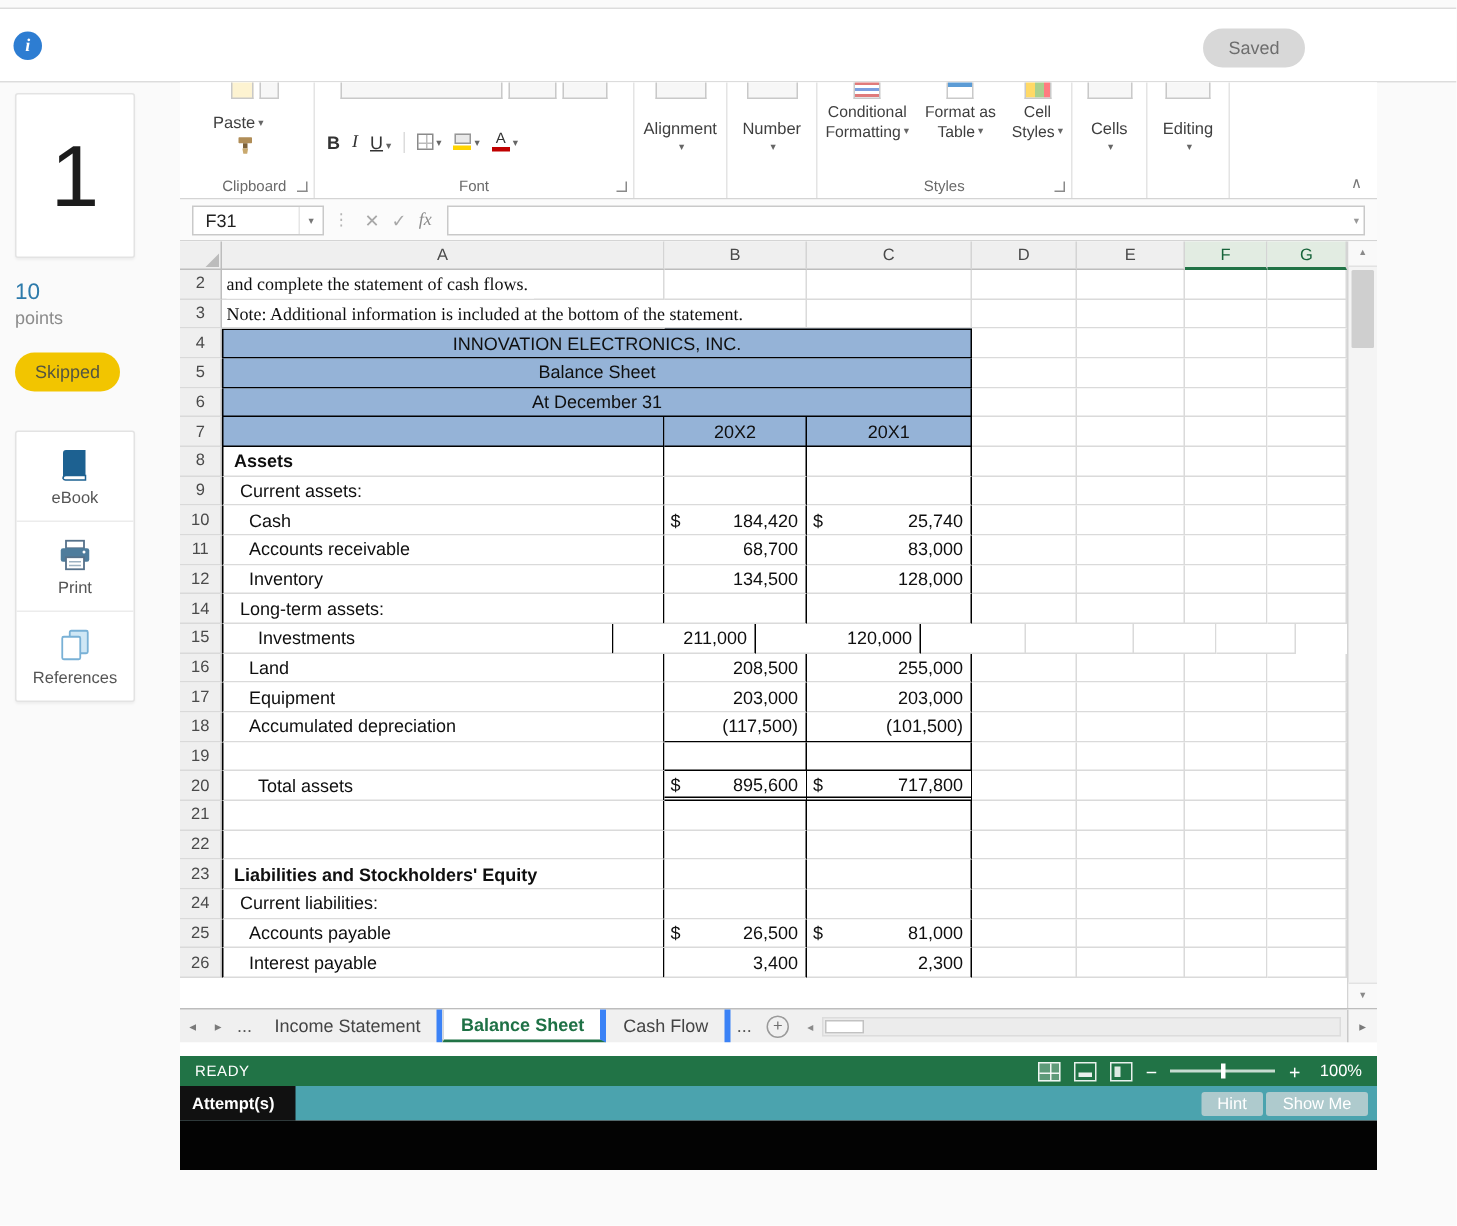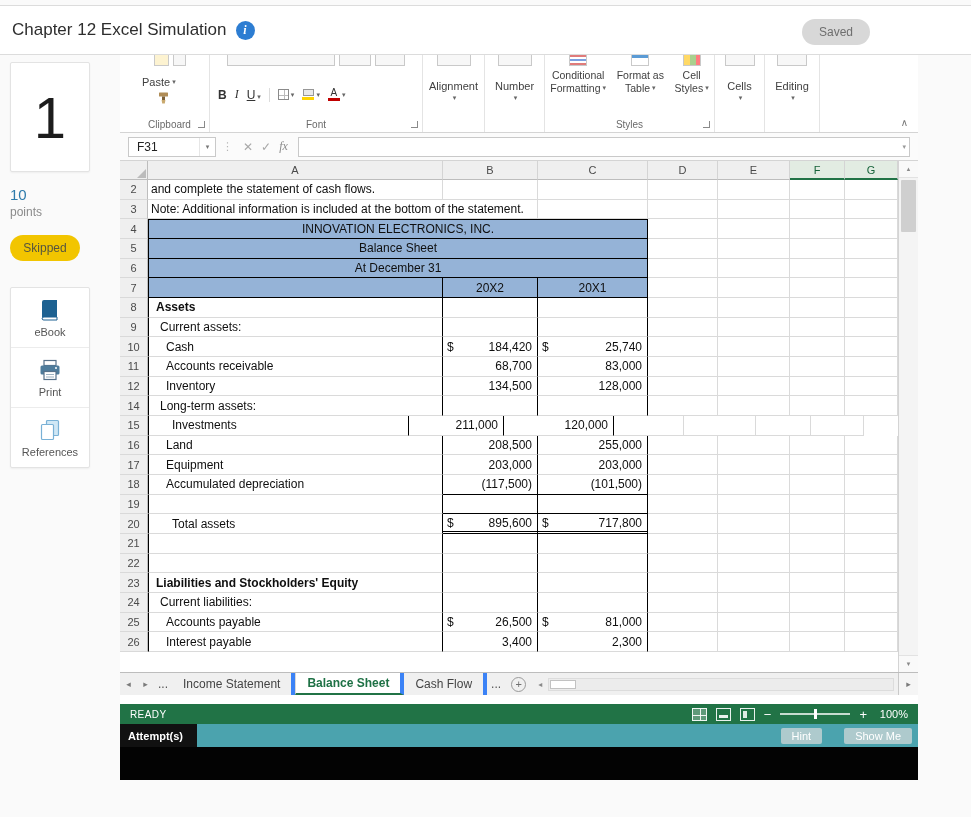--- a/index.html
+++ b/index.html
@@ -77,21 +77,21 @@
 
 .grid{position:absolute;top:106px;left:0;width:798px;height:511px;background:#fff;font-size:12px;}
 .col-headers{display:flex;height:19px;}
 .corner{width:28px;height:19px;background:#efefef;border-right:1px solid #bdbdbd;border-bottom:1px solid #bdbdbd;position:relative;cursor:pointer;}
 .corner:after{content:'';position:absolute;right:1px;bottom:1px;border-left:9px solid transparent;border-bottom:9px solid #bcbcbc;}
 .colh{height:19px;background:#efefef;border-right:1px solid #d4d4d4;border-bottom:1px solid #bdbdbd;display:flex;align-items:center;justify-content:center;font-size:11px;color:#4a4a4a;cursor:pointer;}
 .colh.hl{background:#e2ece2;color:#17633a;border-bottom:2px solid #217346;}
 .grow{display:flex;height:19.68px;}
 .rn{width:28px;background:#efefef;border-right:1px solid #bdbdbd;border-bottom:1px solid #d9d9d9;display:flex;align-items:center;justify-content:center;font-size:11px;color:#4a4a4a;cursor:pointer;}
 .cell{border-right:1px solid #dadada;border-bottom:1px solid #dadada;display:flex;align-items:center;color:#0f0f0f;overflow:hidden;background:#fff;cursor:cell;}
-.spillcell{overflow:visible;position:relative;}
+.spillcell{overflow:visible;position:relative;font-family:Liberation Serif, serif;}
 .spill{position:absolute;left:3px;top:0;height:100%;display:flex;align-items:center;white-space:nowrap;background:#fff;padding-right:4px;z-index:3;}
 .blue{background:#95B3D7;}
 .merged{justify-content:center;border-left:1px solid #000;border-right:1px solid #000;border-bottom:1px solid #000;}
 .btop{border-top:1px solid #000;}
 .ba{border-left:1px solid #000;border-right:1px solid #000;border-bottom:1px solid #000;}
 .bc{justify-content:center;border-right:1px solid #000;border-bottom:1px solid #000;}
 .ta{border-left:1px solid #000;border-right:1px solid #000;}
 .tb,.tc{border-right:1px solid #000;}
 .bold{font-weight:700;}
 .num{justify-content:flex-end;padding-right:5px;}
@@ -128,29 +128,28 @@
 .vicon.v2:after{content:'';position:absolute;left:2px;right:2px;bottom:2px;height:3px;background:rgba(255,255,255,.9);}
 .vicon.v3:after{content: '';position:absolute;left:2px;top:2px;bottom:2px;width:4px;background:rgba(255,255,255,.85);}
 .zoomctl{font-size:13px;cursor:pointer;}
 .zoom-track{width:70px;height:2px;background:rgba(255,255,255,.75);position:relative;cursor:pointer;}
 .zoom-thumb{position:absolute;left:34px;top:-4px;width:3px;height:10px;background:#fff;}
 .zoom-pct{font-size:11px;min-width:32px;text-align:right;cursor:pointer;}
 
 
 .attempts{position:absolute;top:669px;left:0;width:798px;height:23px;background:#4BA3AE;display:flex;align-items:center;}
 .att-label{height:100%;background:#111;color:#fff;font-size:11px;font-weight:700;display:flex;align-items:center;padding:0 14px 0 8px;}
-.att-btns{margin-left:auto;display:flex;gap:22px;margin-right:6px;}
+.att-btns{margin-left:auto;display:flex;gap:2px;margin-right:6px;}
 .att-btn{background:#aecacd;border:none;color:#fff;font-size:11px;padding:2px 11px;border-radius:2px;font-family:"Liberation Sans",sans-serif;cursor:pointer;}
 .blackbar{position:absolute;top:692px;left:0;width:798px;height:33px;background:#030303;}
 </style>
 </head>
 <body>
 
 <header class="topbar">
-  <h1>Chapter 12 Excel Simulation</h1>
   <span class="info-icon">i</span>
   <span class="saved-pill">Saved</span>
 </header>
 
 <aside class="sidebar">
   <div class="qbox">
     <span class="qnum">1</span>
   </div>
   <div class="points">
     <div class="points-value">10</div>

